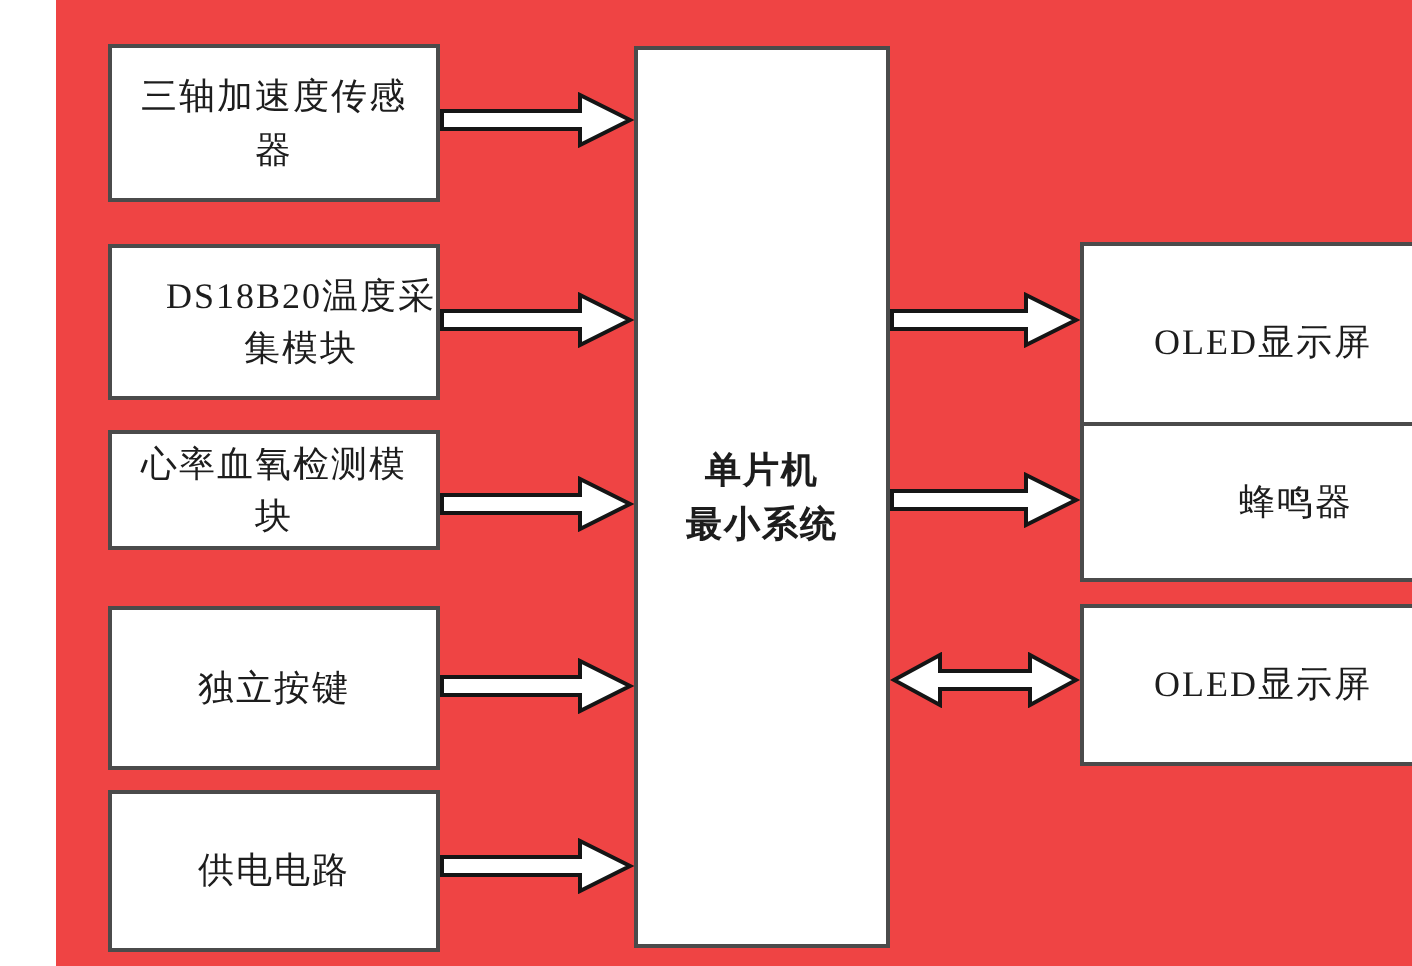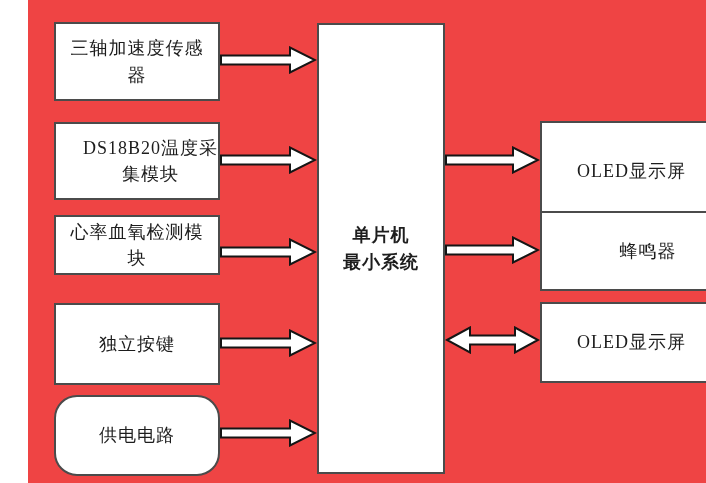--- a/index.html
+++ b/index.html
@@ -29,21 +29,21 @@
     line-height: 1.45;
     color: #1d1d1d;
     white-space: pre-line;
     letter-spacing: 1px;
   }
   
   .b-accel   { left: 26px;  top: 22px;  width: 166px; height: 79px; }
   .b-temp    { left: 26px;  top: 122px; width: 166px; height: 78px; justify-content: flex-end; }
   .b-heart   { left: 26px;  top: 215px; width: 166px; height: 60px; }
   .b-keys    { left: 26px;  top: 303px; width: 166px; height: 82px; text-align: center; }
-  .b-power   { left: 26px;  top: 395px; width: 166px; height: 81px; border-radius: 23px; }
+  .b-power   { left: 26px;  top: 395px; width: 166px; height: 81px; }
   
   .b-mcu     { left: 289px; top: 23px;  width: 128px; height: 451px; font-weight: bold; }
   
   .b-oled    { left: 512px; top: 121px; width: 183px; height: 100px; }
   .b-buzzer  { left: 512px; top: 211px; width: 186px; height: 80px; padding-left: 30px; }
   .b-wifi    { left: 512px; top: 302px; width: 183px; height: 81px; }
 
   .arrow {
     position: absolute;
     width: 97px;

